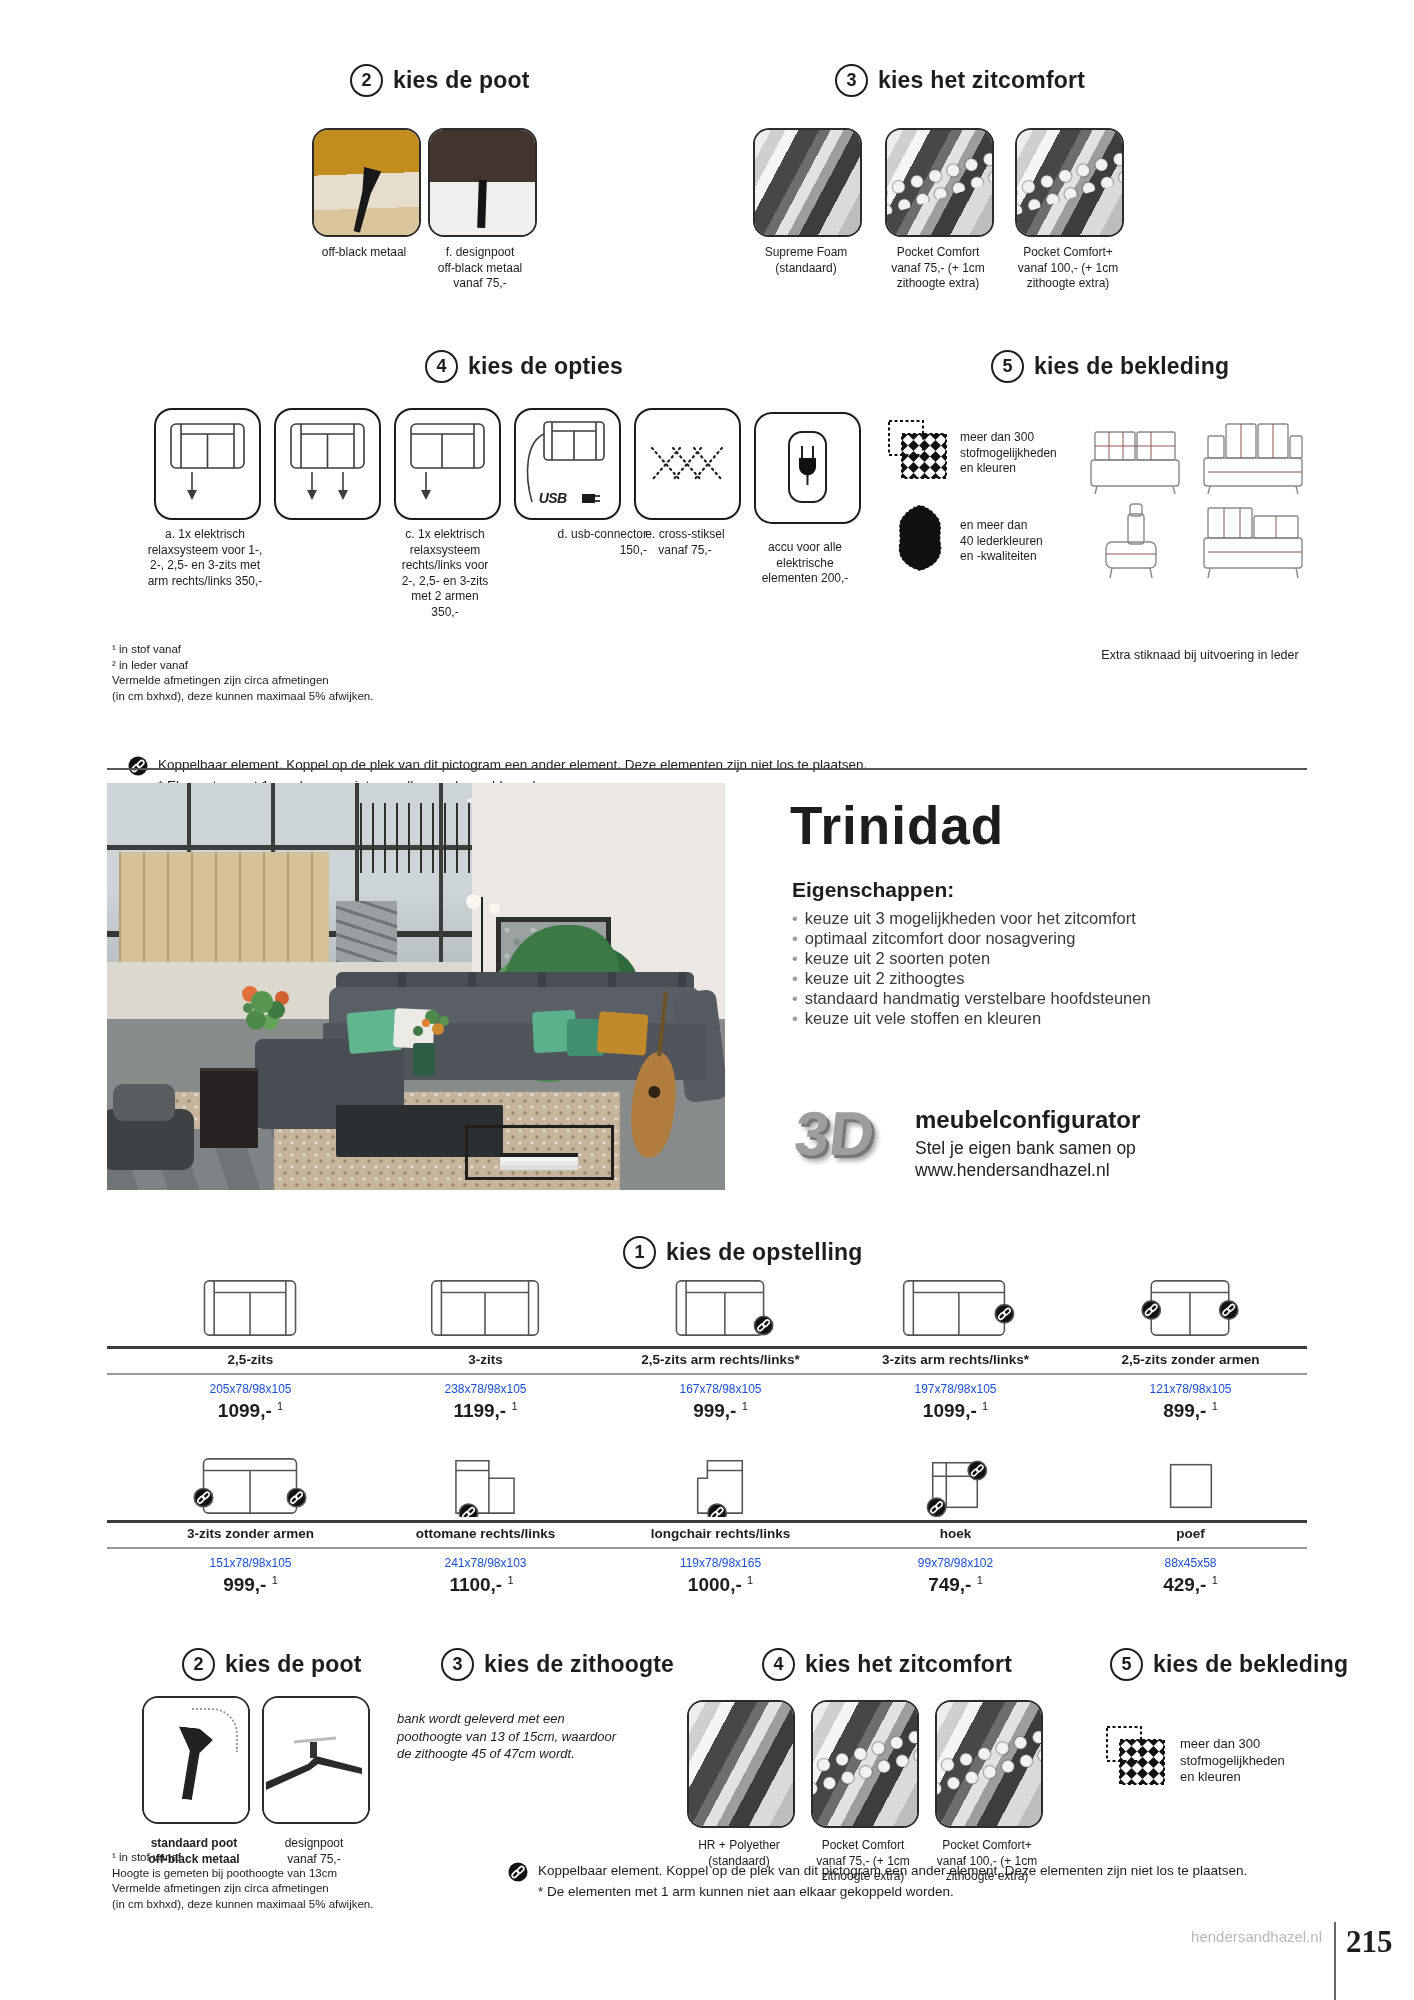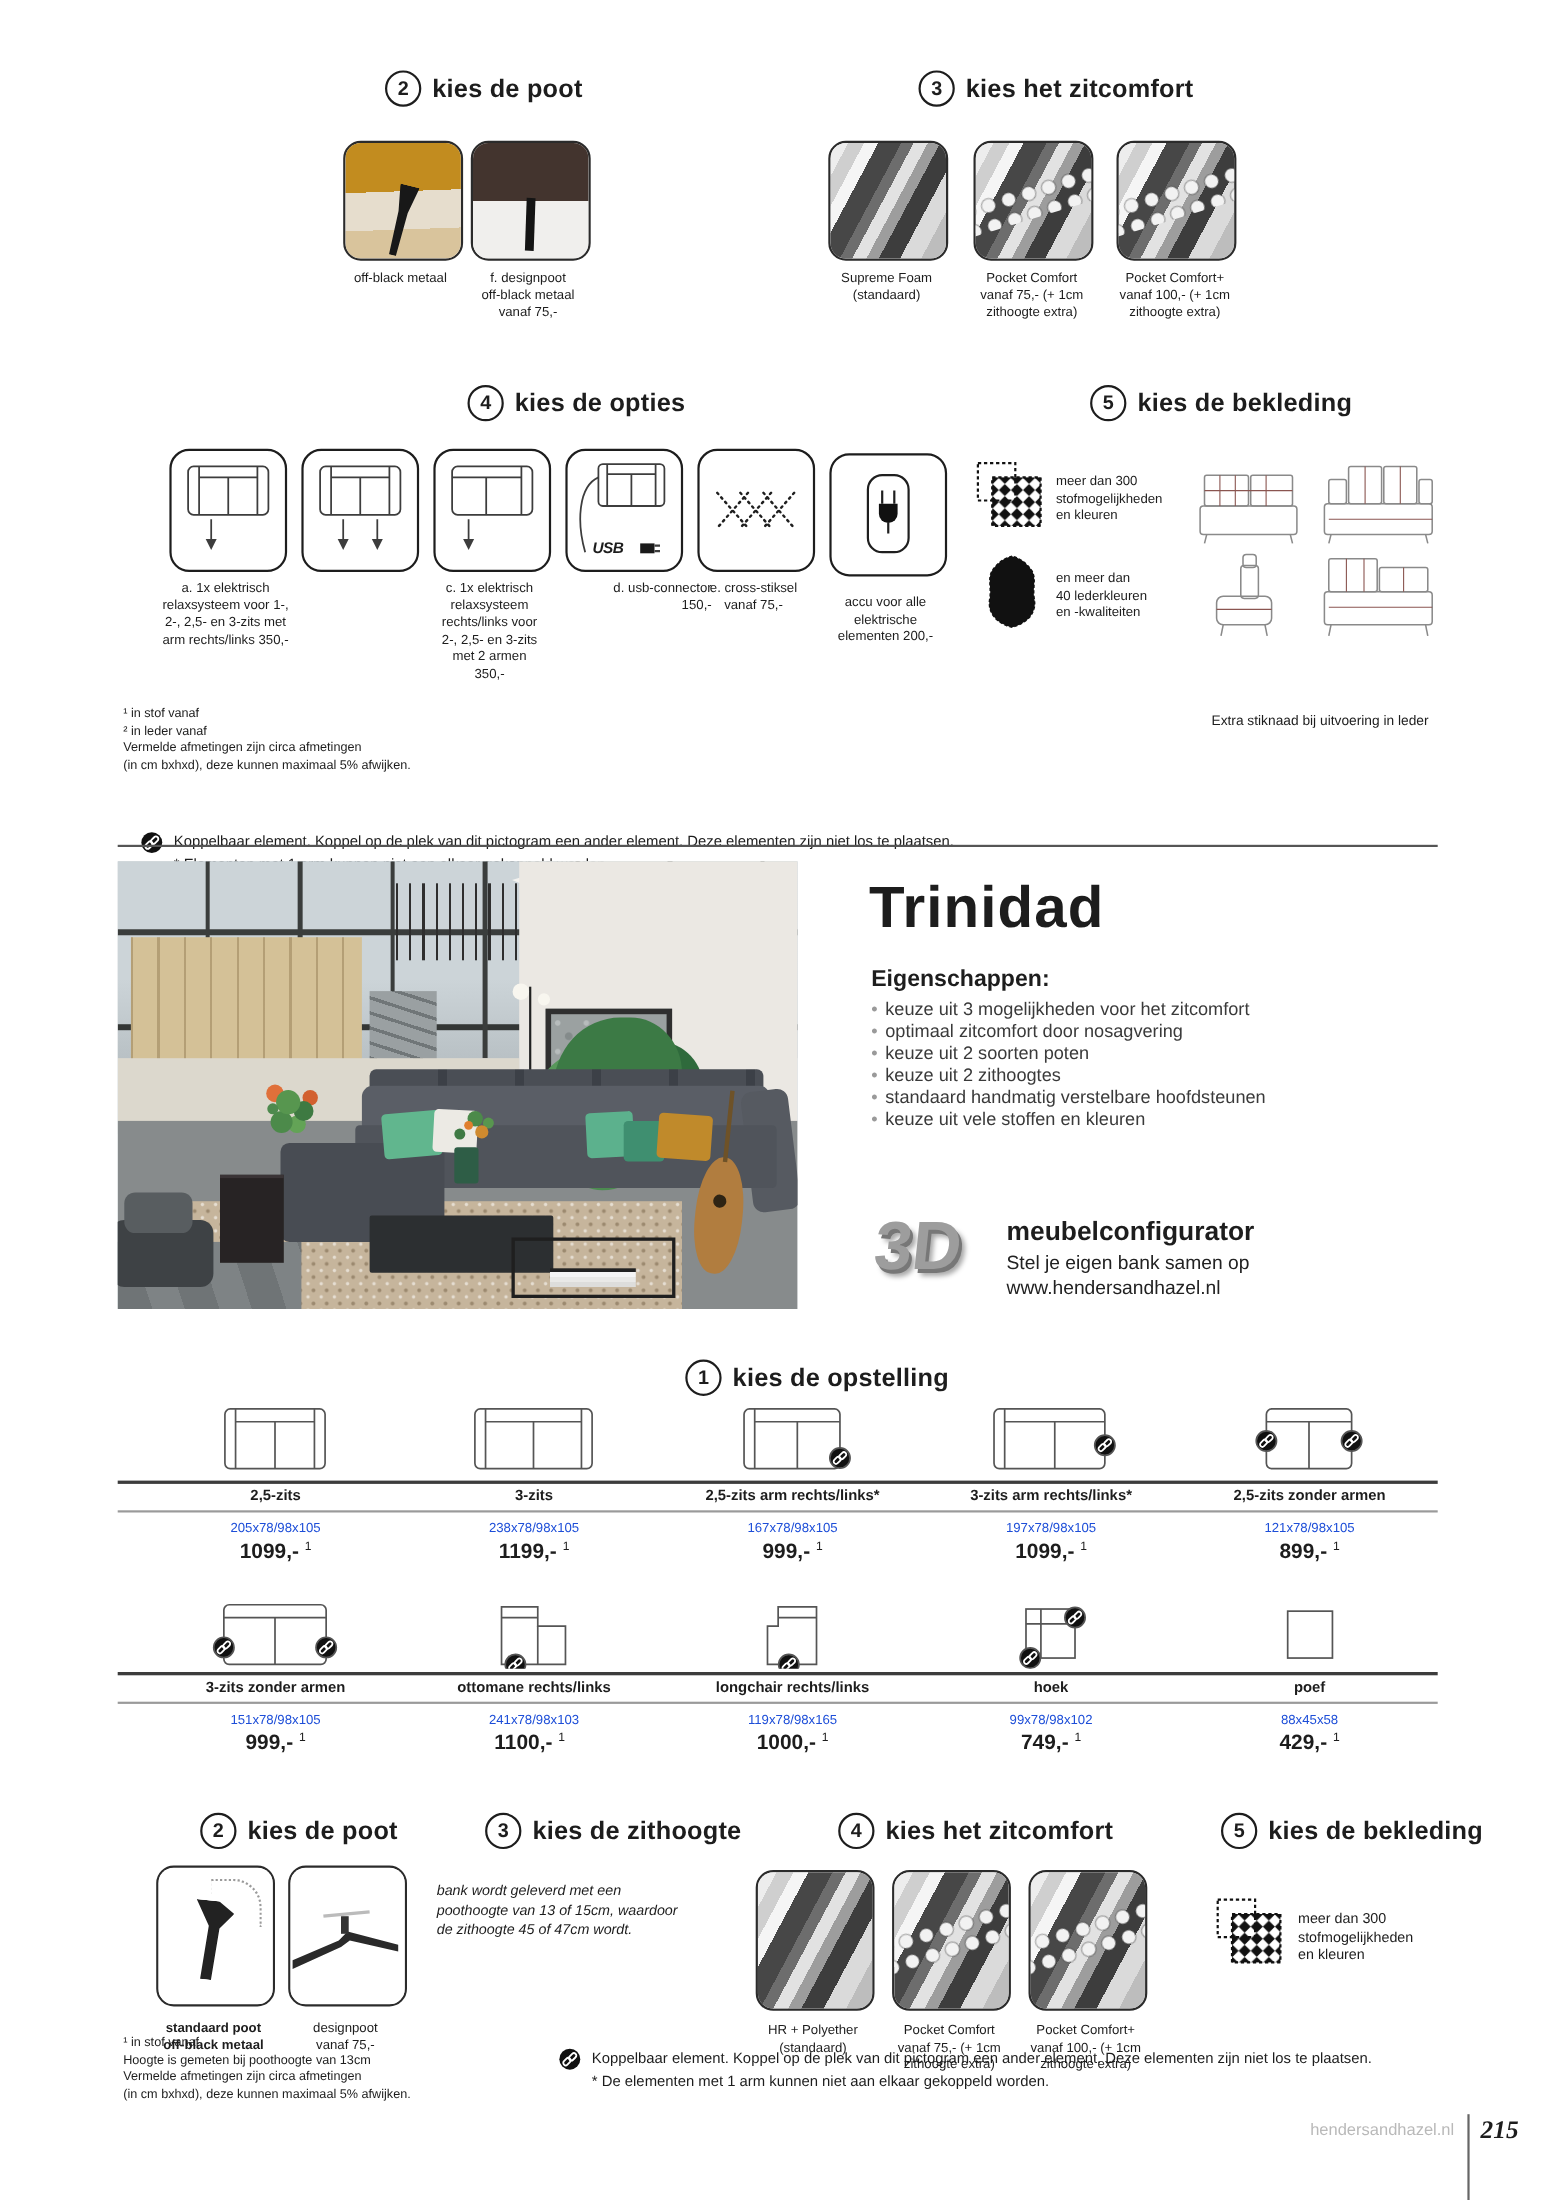--- a/index.html
+++ b/index.html
@@ -66,21 +66,21 @@
   .feat-h{position:absolute;font-size:21px;font-weight:bold;}
   .feat{position:absolute;font-size:16.5px;color:#3a3a3a;line-height:20.5px;}
   .feat .dot{color:#9a9a9a;margin-right:7px;}
   .logo3d{position:absolute;font-size:62px;font-weight:bold;color:#9d9d9d;
     text-shadow:3px 3px 0 #777,6px 6px 5px rgba(0,0,0,.35);transform:skewX(-6deg);}
   .cfg-t{position:absolute;font-weight:bold;font-size:24px;}
   .cfg-l{position:absolute;font-size:17.5px;color:#222;}
 
   
   .site{position:absolute;color:#b9b9b9;font-size:15px;}
-  .pageno{position:absolute;font-family:"Liberation Serif",serif;font-weight:bold;font-size:23px;font-style:italic;}
+  .pageno{position:absolute;font-family:"Liberation Serif",serif;font-weight:bold;font-size:31px;}
 
   
   .photo{position:absolute;left:107px;top:783px;width:618px;height:407px;overflow:hidden;background:#c5ced2;}
   .photo *{position:absolute;}
   .ph-floor{left:0;top:58%;width:100%;height:42%;background:#878b8c;}
   .ph-glass{left:0;top:0;width:100%;height:44%;
     background:repeating-linear-gradient(90deg,transparent 0 80px,#3a3d3c 80px 84px),
       linear-gradient(180deg,transparent 0 62px,#3a3d3c 62px 67px,transparent 67px 148px,#343736 148px 154px,transparent 154px),
       linear-gradient(180deg,#ccd4d8 0 60%,#b9c1c5 100%);}
   .ph-rail{left:41%;top:5%;width:19%;height:17%;

